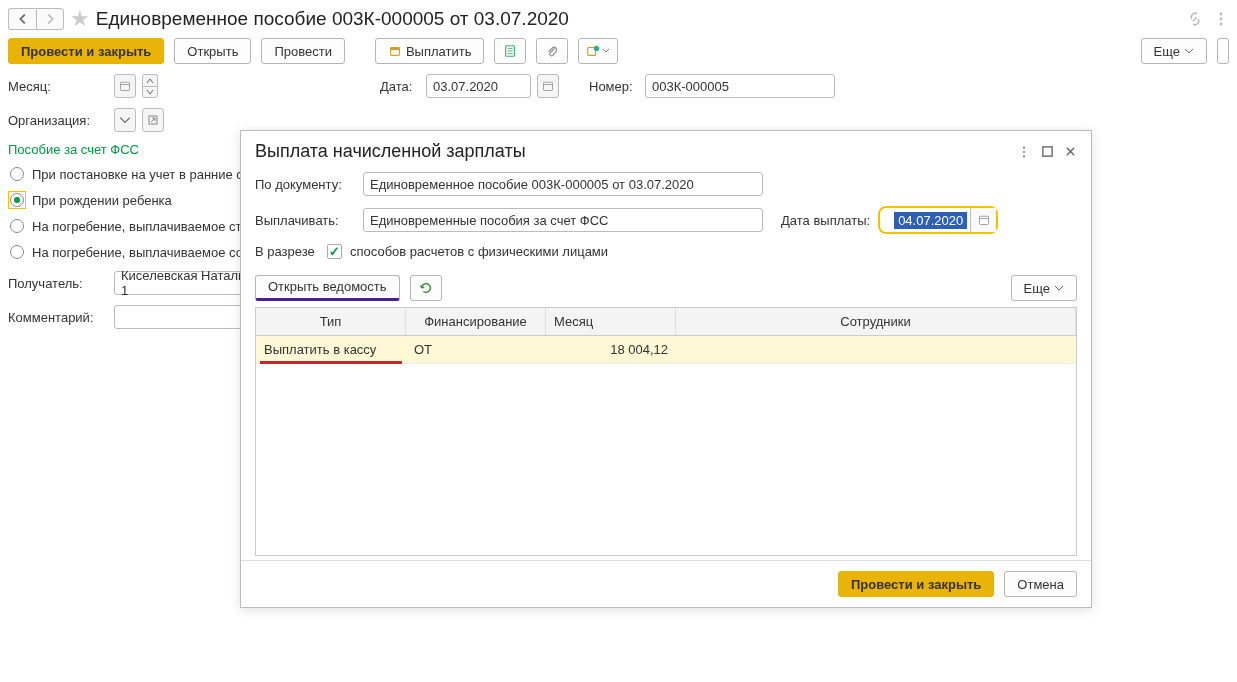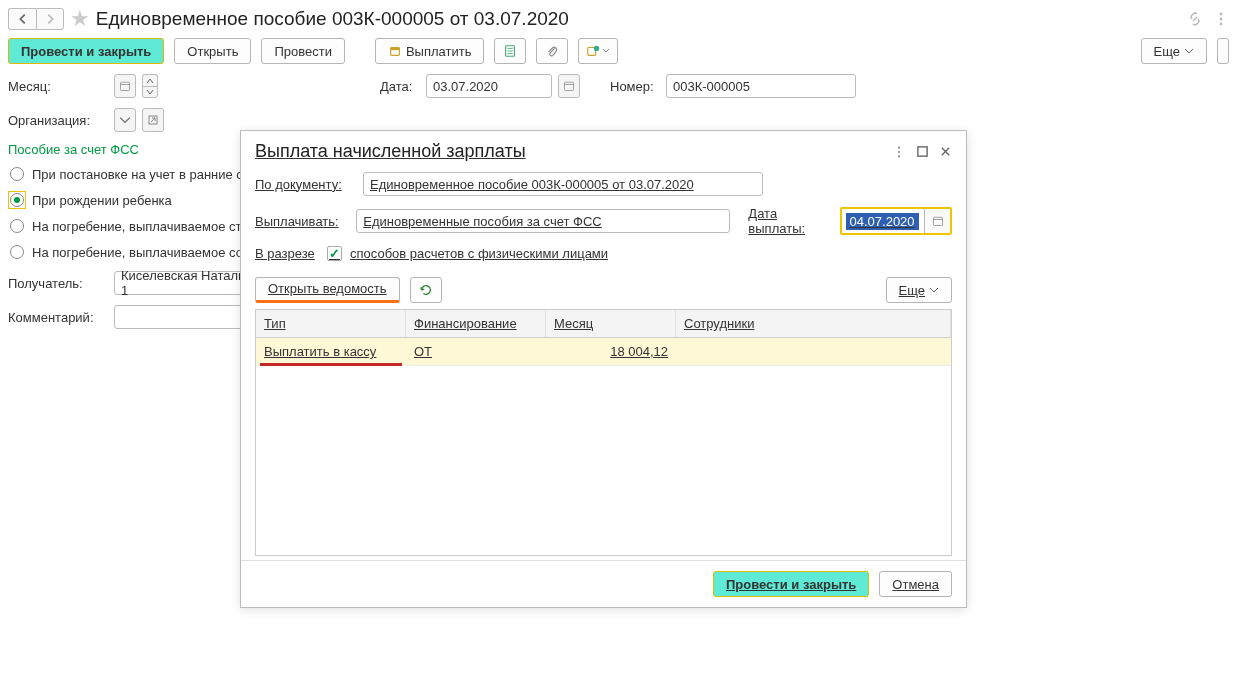--- a/index.html
+++ b/index.html
@@ -60,21 +60,21 @@
     border-radius: 3px;
     background: #fdfdfd;
     display: inline-flex;
     align-items: center;
     justify-content: center;
     cursor: pointer;
     font-size: 13px;
     white-space: nowrap;
   }
   .btn-yellow {
-    background: #5eead4;
+    background: #eab308;
     border-color: #e0b800;
     font-weight: 600;
   }
   .btn-icon { width: 32px; padding: 0; }
   .toolbar .spacer { flex: 1; }
 
   
   .form-area { padding: 0 8px; }
   .row {
     display: flex;
@@ -117,68 +117,68 @@
   .radio-dot.sel::after {
     content: ''; width: 6px; height: 6px; background: #009a44; border-radius: 50%;
   }
   .radio-wrap { border: 1px solid transparent; padding: 1px; }
   .radio-wrap.hl { border: 1px solid #f0c400; }
 
   
   .modal {
     position: absolute;
     left: 240px; top: 130px;
-    width: 727px; height: 478px;
+    width: 852px; height: 478px;
     background: #fff;
     border: 1px solid #bbb;
     box-shadow: 0 2px 10px rgba(0,0,0,0.12);
-    display: flex; flex-direction: column; text-decoration: underline;
+    display: flex; flex-direction: column;
   }
   .modal-header {
     display: flex; align-items: center;
     padding: 10px 14px 6px 14px;
   }
   .modal-title { font-size: 18px; color: #222; }
   .modal-tools { margin-left: auto; display: flex; gap: 10px; color: #666; }
   .modal-tools span { cursor: pointer; display:flex; align-items:center; }
 
   .modal-body { padding: 4px 14px; flex: 1; display: flex; flex-direction: column; }
   .m-row { display: flex; align-items: center; gap: 8px; margin-bottom: 10px; }
   .m-label { width: 100px; }
 
   .date-field {
     display: flex; align-items: center;
     border: 2px solid #f0c400;
-    border-radius: 2px;
+    border-radius: 8px;
     height: 28px;
-    padding-left: 4px;
+    padding-left: 14px;
   }
   .date-field .val {
     background: #2f5fb3; color: #fff; padding: 1px 4px;
   }
   .date-field .cal {
     width: 26px; height: 100%; border-left: 1px solid #bbb;
     display: flex; align-items: center; justify-content: center;
     margin-left: auto;
     background: #fafafa;
   }
 
   .chk {
     width: 15px; height: 15px; border: 1px solid #aaa; border-radius: 2px;
     display:flex; align-items:center; justify-content:center;
     color:#009a44; font-weight:bold;
   }
 
   .open-ved-row { display:flex; align-items:center; gap:10px; margin: 6px 0 0 0; }
-  .underline-red { border-bottom: 3px solid #f97316; padding-bottom: 2px; }
+  .underline-red { border-bottom: 3px solid #4c1d95; padding-bottom: 2px; }
 
   
   .tbl { border: 1px solid #ccc; margin-top: 6px; flex:1; display:flex; flex-direction:column; }
   .tbl-head { display:flex; background:#f4f4f4; border-bottom:1px solid #ccc; }
-  .tbl-head .hcell { padding: 6px 8px; border-right:1px solid #e0e0e0; font-size:13px; }
+  .tbl-head .hcell { padding: 6px 8px; border-right:1px solid #e0e0e0; font-size:13px;text-align:center; }
   .tbl-row { display:flex; background:#fff8d7; border-bottom:1px solid #eee; }
   .tbl-row .cell { padding: 6px 8px; font-size:13px; }
   .c1 { width: 150px; } .c2 { width: 140px; } .c3 { width: 130px; text-align:right; padding-right:20px; } .c4 { flex:1; }
   .tbl-row .c1 { position:relative; }
   .tbl-row .c1 .red-und { position:absolute; left:4px; right:4px; bottom:-1px; height:3px; background:#c62828; }
 
   .modal-footer {
     border-top: 1px solid #ddd;
     padding: 10px 14px;
     display:flex; justify-content:flex-end; gap:10px;
@@ -280,21 +280,21 @@
         </div>
       <div class="spin-btn" style="height:12px;border-radius:0 0 3px 3px">
           <svg width="8" height="6" viewBox="0 0 8 6">
             <path d="M1 1 L4 5 L7 1" stroke="#666" fill="none"></path>
           </svg>
         </div>
     </div>
 
     <div style="width:210px"></div>
     <span style="width:40px">Дата:</span>
-    <div class="input" style="width:126px">03.07.2020</div>
+    <div class="input" style="width:105px">03.07.2020</div>
     <div class="cal-btn">
       <svg viewBox="0 0 16 16" width="12" height="12">
           <rect x="2" y="3" width="12" height="11" rx="1" fill="none" stroke="#888"></rect>
           <line x1="2" y1="6" x2="14" y2="6" stroke="#888"></line>
         </svg>
     </div>
 
     <span style="width:50px;margin-left:24px">Номер:</span>
     <div class="input" style="width:190px">003К-000005</div>
   </div>

